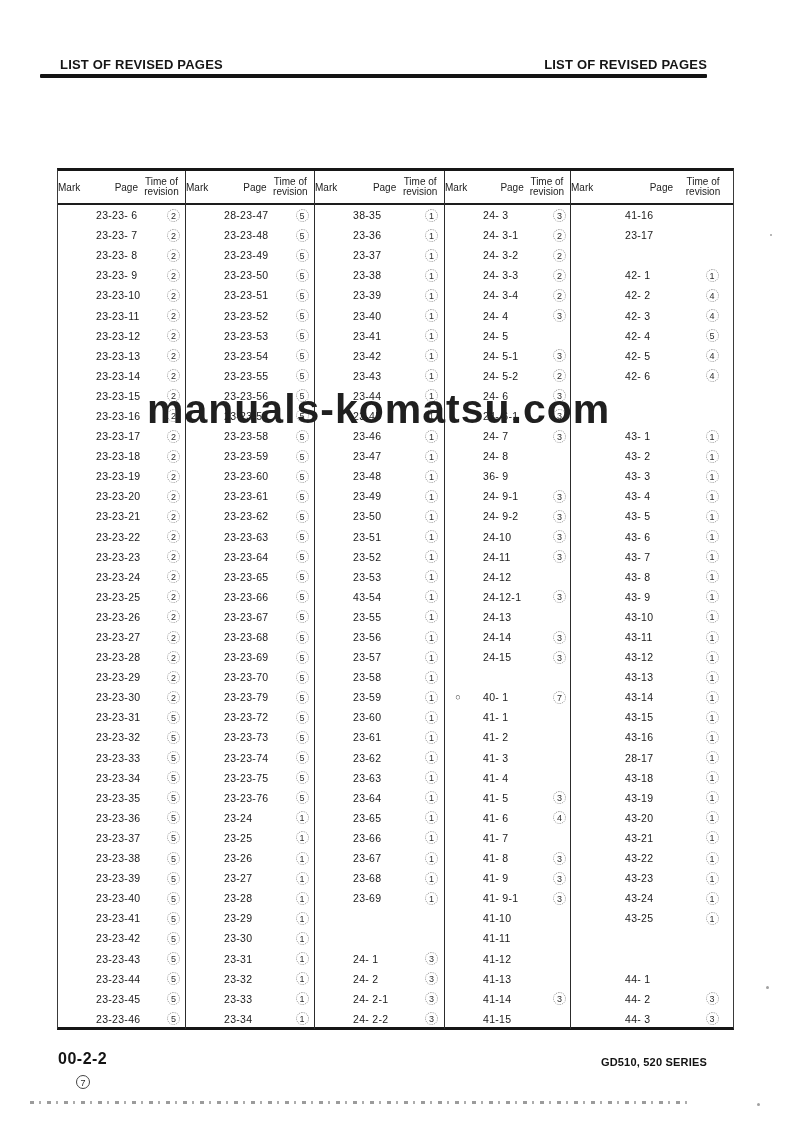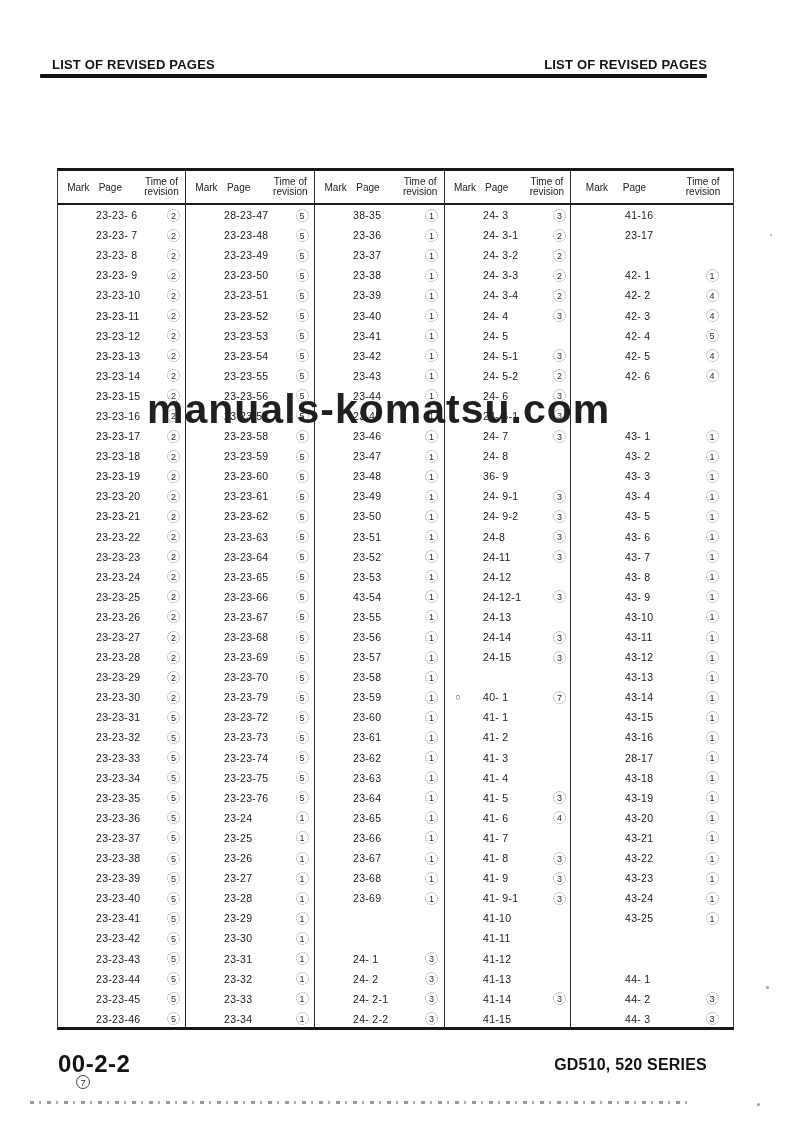--- a/index.html
+++ b/index.html
@@ -1,65 +1,65 @@
 <!DOCTYPE html>
 <html><head>
 <meta charset="utf-8">
 <style>
   html,body{margin:0;padding:0;}
   body{
     width:791px;height:1123px;position:relative;background:#ffffff;
     font-family:"Liberation Sans",sans-serif;color:#1b1b1b;overflow:hidden;
   }
   
-  .hdr-title{position:absolute;top:57px;font-size:13px;font-weight:bold;letter-spacing:.2px;color:#151515;}
+  .hdr-title{position:absolute;top:57px;font-size:13px;font-weight:bold;letter-spacing:.2px;color:#151515;margin-left:8px;}
   .hdr-title.left{left:52px;}
   .hdr-title.right{right:84px;}
   .hdr-rule{position:absolute;top:74px;left:40px;width:667px;height:4px;background:#131313;border-radius:1px;}
   
   .revtable{
     position:absolute;left:57px;top:168px;width:677px;height:862px;
     border-top:3px solid #161616;border-bottom:3px solid #161616;
     border-left:1px solid #3a3a3a;border-right:1px solid #3a3a3a;
     display:grid;grid-template-columns:127px 129px 130px 126px 163px;
     box-sizing:border-box;background:#fff;
   }
   .colgroup{display:flex;flex-direction:column;box-sizing:border-box;}
   .colgroup + .colgroup{border-left:1px solid #2c2c2c;}
   .ghead{
     display:flex;align-items:center;height:34px;flex:0 0 34px;
     border-bottom:2px solid #1d1d1d;font-size:10px;color:#222;box-sizing:border-box;
   }
-  .h-mark{width:32%;text-align:center;}
-  .h-page{width:31%;text-align:left;}
+  .h-mark{width:32%;text-align:left;}
+  .h-page{width:31%;text-align:right;}
   .h-rev{width:37%;text-align:center;line-height:1.05;}
   .rows{display:flex;flex-direction:column;}
   .trow{display:flex;align-items:center;height:20.1px;}
   .c-mark{width:26px;text-align:center;font-size:9px;color:#333;}
   .c-page{width:66px;padding-left:12px;font-size:10.5px;letter-spacing:.3px;white-space:pre;color:#1a1a1a;}
   .c-rev{flex:1;display:flex;justify-content:center;align-items:center;}
   .rev-num{
     width:13px;height:13px;border:1px dotted #8d8d8d;border-radius:50%;
     font-size:9px;line-height:13px;text-align:center;color:#2b2b2b;box-sizing:border-box;
   }
   .colgroup:nth-child(5) .c-mark{width:42px;}
   
   .watermark{
     position:absolute;left:147px;top:386px;z-index:5;
     font-size:41px;font-weight:700;letter-spacing:1px;color:#1f1f1f;
     text-decoration-thickness:2px;text-underline-offset:5px;
     background:rgba(255,255,255,.0);white-space:nowrap;
   }
   
-  .footer-page{position:absolute;left:58px;top:1050px;font-size:24px;font-weight:600;letter-spacing:.5px;color:#141414;}
+  .footer-page{position:absolute;left:58px;top:1050px;font-size:16px;font-weight:600;letter-spacing:.5px;color:#141414;}
   .footer-rev{
     position:absolute;left:76px;top:1075px;width:14px;height:14px;border:1px solid #444;border-radius:50%;
     font-size:9px;line-height:14px;text-align:center;color:#2a2a2a;box-sizing:border-box;
   }
-  .footer-right{position:absolute;right:84px;top:1056px;font-size:16px;font-weight:bold;letter-spacing:.2px;color:#131313;}
+  .footer-right{position:absolute;right:84px;top:1056px;font-size:11px;font-weight:bold;letter-spacing:.2px;color:#131313;}
   
   .noise-bottom{
     position:absolute;left:30px;top:1101px;width:662px;height:3px;opacity:.55;
     background:repeating-linear-gradient(90deg,#4a4a4a 0 4px,transparent 4px 9px,#6a6a6a 9px 11px,transparent 11px 17px);
   }
   .speck{position:absolute;width:3px;height:3px;background:#777;border-radius:50%;opacity:.7;}
   .speck.s1{left:757px;top:1103px;}
   .speck.s2{left:766px;top:986px;}
   .speck.s3{left:770px;top:234px;width:2px;height:2px;}
 </style>
@@ -1065,21 +1065,21 @@
           </div>
           <div class="trow">
             <span class="c-mark"></span>
             <span class="c-page">24- 9-2</span>
             <span class="c-rev">
               <span class="rev-num">3</span>
             </span>
           </div>
           <div class="trow">
             <span class="c-mark"></span>
-            <span class="c-page">24-8</span>
+            <span class="c-page">24-10</span>
             <span class="c-rev">
               <span class="rev-num">3</span>
             </span>
           </div>
           <div class="trow">
             <span class="c-mark"></span>
             <span class="c-page">24-11</span>
             <span class="c-rev">
               <span class="rev-num">3</span>
             </span>

